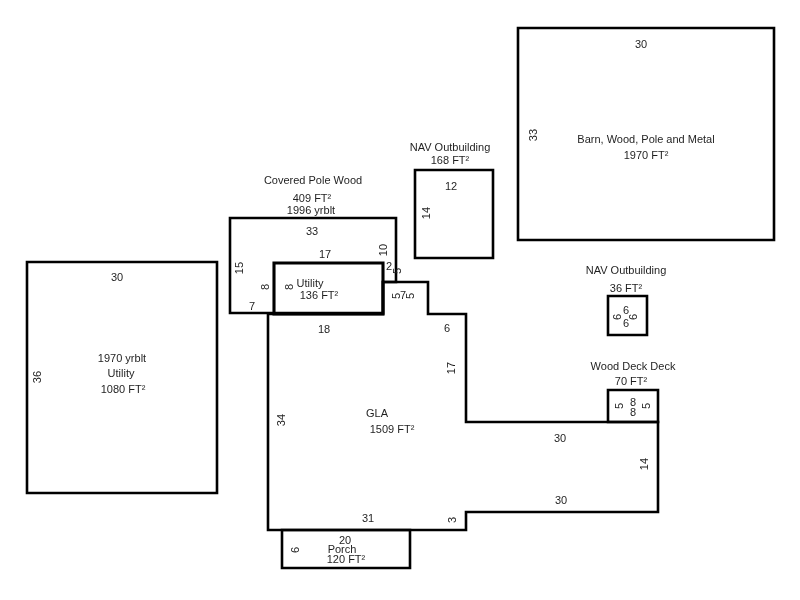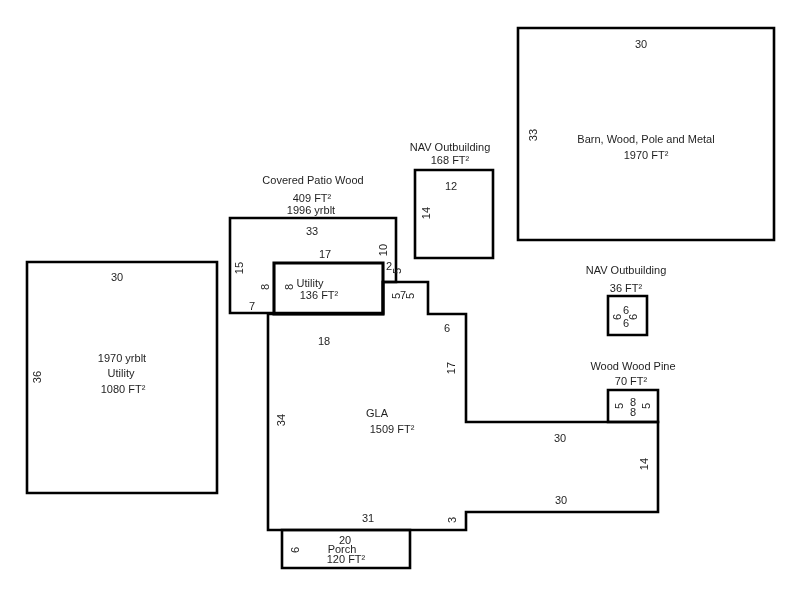--- a/index.html
+++ b/index.html
@@ -32,21 +32,21 @@
   <span class="lbl" style="left:641px;top:44px">30</span>
   <span class="lbl rot" style="left:533px;top:135px">33</span>
   <span class="lbl" style="left:646px;top:139px">Barn, Wood, Pole and Metal</span>
   <span class="lbl" style="left:646px;top:155px">1970 FT²</span>
 
   <span class="lbl" style="left:450px;top:147px">NAV Outbuilding</span>
   <span class="lbl" style="left:450px;top:160px">168 FT²</span>
   <span class="lbl" style="left:451px;top:186px">12</span>
   <span class="lbl rot" style="left:426px;top:213px">14</span>
 
-  <span class="lbl" style="left:313px;top:180px">Covered Patio Wood</span>
+  <span class="lbl" style="left:313px;top:180px">Covered Pole Wood</span>
   <span class="lbl" style="left:312px;top:198px">409 FT²</span>
   <span class="lbl" style="left:311px;top:210px">1996 yrblt</span>
   <span class="lbl" style="left:312px;top:231px">33</span>
   <span class="lbl rot" style="left:239px;top:268px">15</span>
   <span class="lbl rot" style="left:383px;top:250px">10</span>
   <span class="lbl" style="left:389px;top:266px">2</span>
   <span class="lbl rot" style="left:397px;top:271px">5</span>
   <span class="lbl" style="left:252px;top:306px">7</span>
 
   <span class="lbl" style="left:325px;top:254px">17</span>
@@ -56,41 +56,41 @@
   <span class="lbl" style="left:319px;top:295px">136 FT²</span>
 
   <span class="lbl" style="left:117px;top:277px">30</span>
   <span class="lbl rot" style="left:37px;top:377px">36</span>
   <span class="lbl" style="left:122px;top:358px">1970 yrblt</span>
   <span class="lbl" style="left:121px;top:373px">Utility</span>
   <span class="lbl" style="left:123px;top:389px">1080 FT²</span>
 
   <span class="lbl" style="left:377px;top:413px">GLA</span>
   <span class="lbl" style="left:392px;top:429px">1509 FT²</span>
-  <span class="lbl" style="left:324px;top:341px">18</span>
+  <span class="lbl" style="left:324px;top:329px">18</span>
   <span class="lbl rot" style="left:396px;top:296px">5</span>
   <span class="lbl" style="left:403px;top:295px">7</span>
   <span class="lbl rot" style="left:410px;top:296px">5</span>
   <span class="lbl" style="left:447px;top:328px">6</span>
   <span class="lbl rot" style="left:451px;top:368px">17</span>
   <span class="lbl" style="left:560px;top:438px">30</span>
   <span class="lbl rot" style="left:644px;top:464px">14</span>
   <span class="lbl" style="left:561px;top:500px">30</span>
   <span class="lbl rot" style="left:452px;top:520px">3</span>
   <span class="lbl" style="left:368px;top:518px">31</span>
   <span class="lbl rot" style="left:281px;top:420px">34</span>
 
   <span class="lbl" style="left:626px;top:270px">NAV Outbuilding</span>
   <span class="lbl" style="left:626px;top:288px">36 FT²</span>
   <span class="lbl" style="left:626px;top:310px">6</span>
   <span class="lbl rot" style="left:617px;top:317px">6</span>
   <span class="lbl rot" style="left:633px;top:317px">6</span>
   <span class="lbl" style="left:626px;top:323px">6</span>
 
-  <span class="lbl" style="left:633px;top:366px">Wood Wood Pine</span>
+  <span class="lbl" style="left:633px;top:366px">Wood Deck Deck</span>
   <span class="lbl" style="left:631px;top:381px">70 FT²</span>
   <span class="lbl rot" style="left:619px;top:406px">5</span>
   <span class="lbl" style="left:633px;top:402px">8</span>
   <span class="lbl" style="left:633px;top:412px">8</span>
   <span class="lbl rot" style="left:646px;top:406px">5</span>
 
   <span class="lbl" style="left:345px;top:540px">20</span>
   <span class="lbl" style="left:342px;top:549px">Porch</span>
   <span class="lbl" style="left:346px;top:559px">120 FT²</span>
   <span class="lbl rot" style="left:295px;top:550px">6</span>

